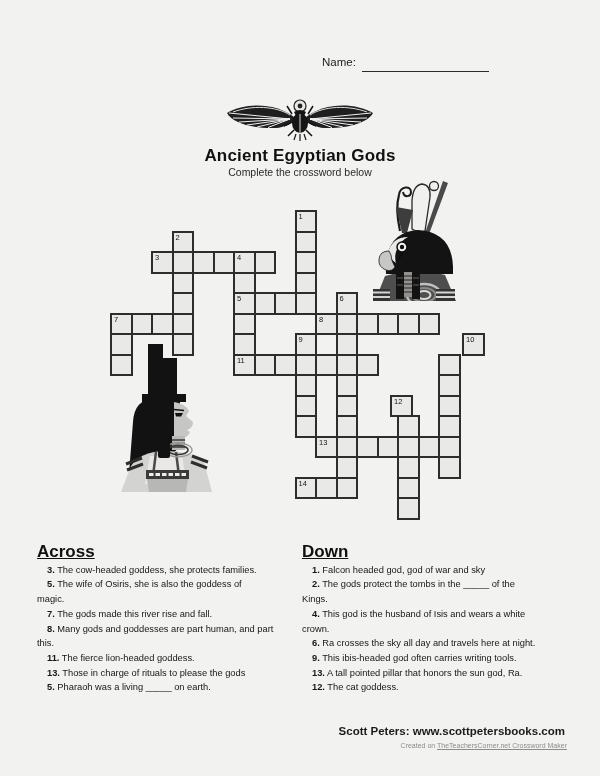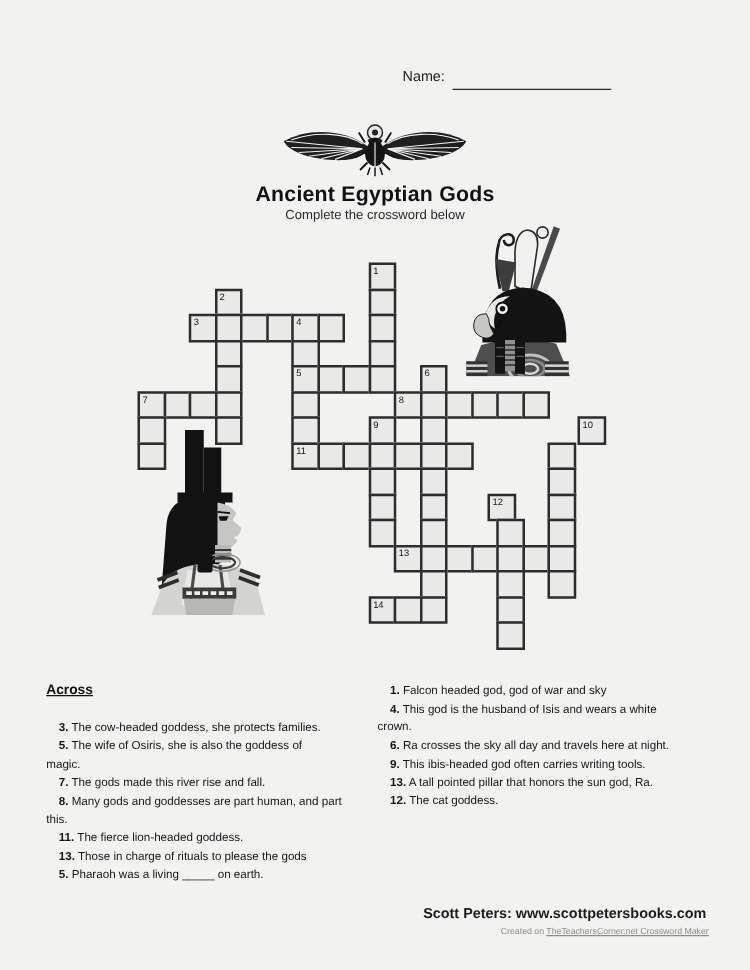--- a/index.html
+++ b/index.html
@@ -18,21 +18,21 @@
   .subtitle{left:0;width:600px;top:166px;text-align:center;font-size:10.5px;color:#2a2a2a;}
   
   #grid-layer{left:0;top:0;width:600px;height:776px;}
   .cw-cell{position:absolute;box-sizing:border-box;background:#e9e9e8;border:2px solid #2d2d2d;}
   .cw-num{position:absolute;top:1px;left:2px;font-size:7.5px;line-height:1;color:#141414;}
   .figure{position:absolute;}
   
   .clues{position:absolute;top:545px;font-size:9.3px;line-height:14.7px;color:#161616;}
   #across-col{left:37px;width:240px;}
   #down-col{left:302px;width:262px;}
-  .clues h3{margin:0 0 15px 0;font-size:11px;font-weight:700;text-decoration:underline;color:#111;}
+  .clues h3{margin:0 0 3px 0;font-size:17px;font-weight:700;text-decoration:underline;color:#111;}
   .clue{margin:0;text-indent:10px;}
   .clue b{font-weight:700;}
   
   .footer-main{right:35px;top:725px;font-size:11.5px;font-weight:700;color:#1b1b1b;}
   .footer-sub{right:33px;top:742px;font-size:7px;color:#8c8c8c;}
   .footer-sub u{color:#8c8c8c;}
 </style>
 </head>
 <body>
 
@@ -252,21 +252,23 @@
   <h3>Across</h3>
 <p class="clue"><b>3.</b> The cow-headed goddess, she protects families.</p>
     <p class="clue"><b>5.</b> The wife of Osiris, she is also the goddess of<br>magic.</p>
     <p class="clue"><b>7.</b> The gods made this river rise and fall.</p>
     <p class="clue"><b>8.</b> Many gods and goddesses are part human, and part<br>this.</p>
     <p class="clue"><b>11.</b> The fierce lion-headed goddess.</p>
     <p class="clue"><b>13.</b> Those in charge of rituals to please the gods</p>
     <p class="clue"><b>5.</b> Pharaoh was a living _____ on earth.</p>
   </div>
 <div id="down-col" class="clues">
+  <h3>Down</h3>
 <p class="clue"><b>1.</b> Falcon headed god, god of war and sky</p>
+    <p class="clue"><b>2.</b> The gods protect the tombs in the _____ of the<br>Kings.</p>
     <p class="clue"><b>4.</b> This god is the husband of Isis and wears a white<br>crown.</p>
     <p class="clue"><b>6.</b> Ra crosses the sky all day and travels here at night.</p>
     <p class="clue"><b>9.</b> This ibis-headed god often carries writing tools.</p>
     <p class="clue"><b>13.</b> A tall pointed pillar that honors the sun god, Ra.</p>
     <p class="clue"><b>12.</b> The cat goddess.</p>
   </div>
 
 <div class="abs footer-main">Scott Peters: www.scottpetersbooks.com</div>
 <div class="abs footer-sub">
   <span>Created on </span><u>TheTeachersCorner.net Crossword Maker</u>

